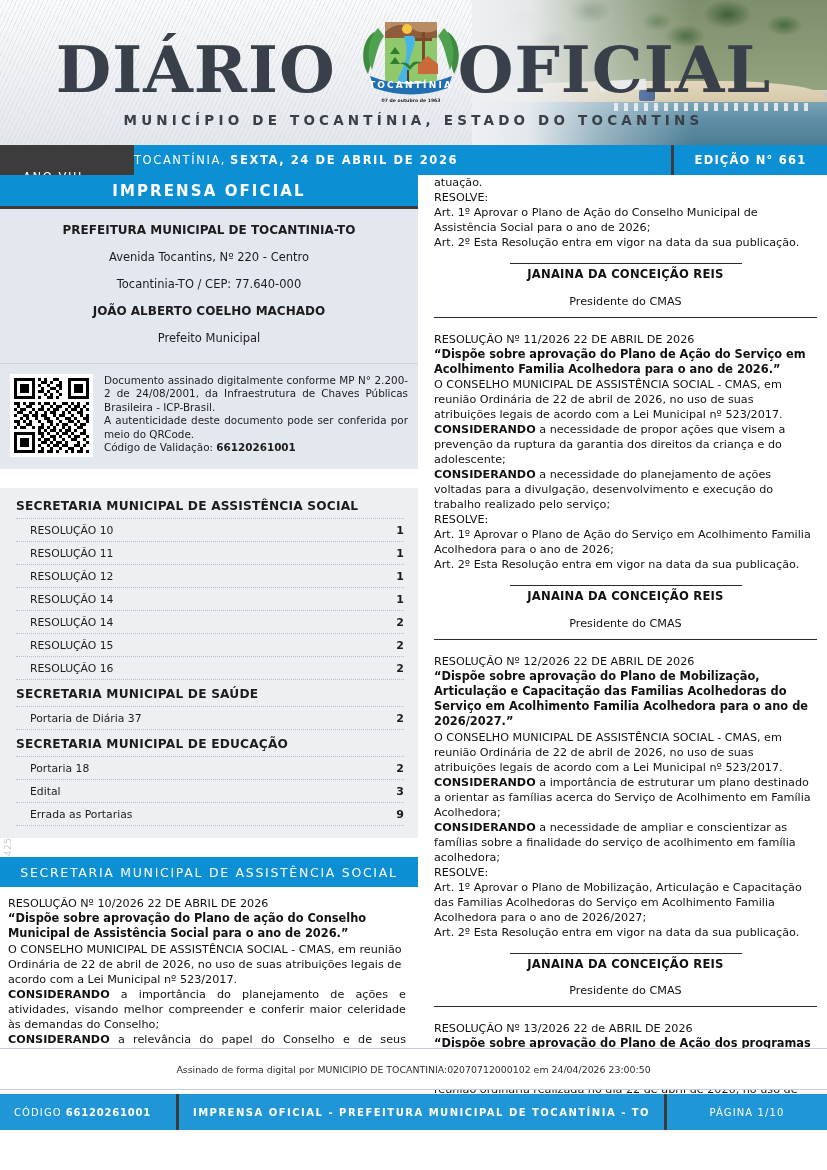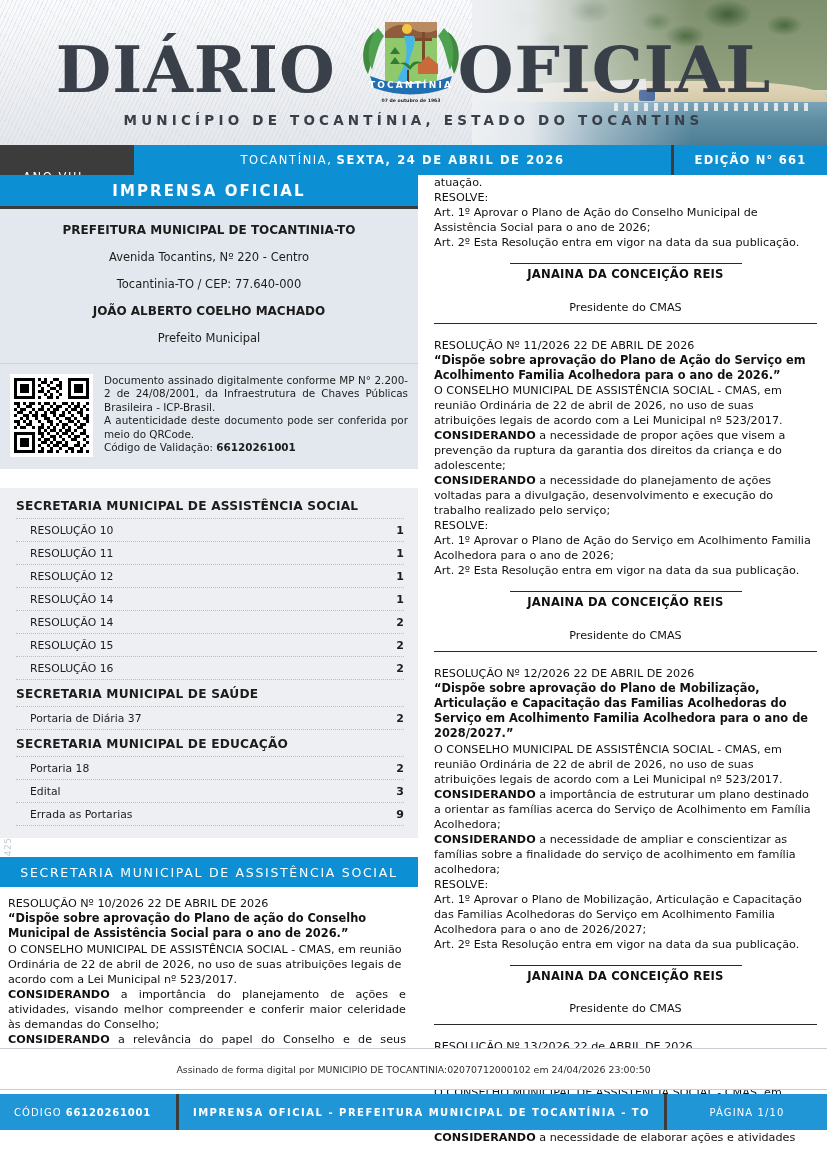--- a/index.html
+++ b/index.html
@@ -78,21 +78,21 @@
   .crest { position:absolute; left:352px; top:12px; width:118px; height:100px; }
   .crest svg { display:block; }
 
   
   .datebar { display:flex; height:30px; width:827px; background:#3c3c3c; gap:3px; }
   .datebar .cell {
     background:#0d8fd4; color:#ffffff; display:flex; align-items:center;
     font-size:11.5px; letter-spacing:1.6px; font-weight:400;
   }
   .datebar .ano { width:131px; padding-left:23px;margin-top:32px; }
-  .datebar .mid { flex:1; justify-content:center; }
+  .datebar .mid { flex:1; justify-content:flex-start; }
   .datebar .ed  { width:153px; justify-content:center; font-weight:700; letter-spacing:1.2px;}
   .datebar .mid b { font-weight:700; margin-left:4px;}
 
   
   .sheet { position:relative; width:827px; height:955px; background:#fff; }
   .col-left  { position:absolute; left:0;   top:0; width:418px; height:100%; }
   .col-right { position:absolute; left:434px; top:0; width:393px; height:100%; padding-right:10px;}
 
   .blue-head {
     background:#0d8fd4; color:#fff; text-align:center;
@@ -138,21 +138,21 @@
   .art-head { font-size:11.2px; }
   .art-title { font-weight:700; font-size:11.4px; }
   .jus { text-align:justify; }
   .txt b { font-weight:700; }
   .body-pad { padding:9px 12px 0 8px; }
   .rcol-pad { padding:0; }
 
   .sig-block { margin:13px 0 0; }
   .sig-rule { width:232px; height:1px; background:#2a2a2a; margin:0 auto 3px; }
   .sig-name { text-align:center; font-weight:700; font-size:11.6px; letter-spacing:.2px;}
-  .sig-role { text-align:center; font-size:11.2px; margin-top:17px; }
+  .sig-role { text-align:center; font-size:11.2px; margin-top:11px; }
   .hr-full { height:1px; background:#2b2b2b; margin:8px 0 14px; }
 
   
   .vcode {
     position:absolute; left:3px; top:545px;
     writing-mode:vertical-rl; transform:rotate(180deg);
     font-size:9px; color:#c6ccd4; letter-spacing:.6px;
     font-family:"DejaVu Sans","Liberation Sans",sans-serif;
     user-select:none;
   }
@@ -524,21 +524,21 @@
       <div class="sig-block">
         <div class="sig-rule"></div>
         <div class="sig-name">JANAINA DA CONCEIÇÃO REIS</div>
         <div class="sig-role">Presidente do CMAS</div>
       </div>
       <div class="hr-full"></div>
     </div>
 
     <div class="txt">
       <p class="art-head">RESOLUÇÃO Nº 12/2026 22 DE ABRIL DE 2026</p>
-      <p class="art-title">“Dispõe sobre aprovação do Plano de Mobilização, Articulação e Capacitação das Familias Acolhedoras do Serviço em Acolhimento Familia Acolhedora para o ano de 2028/2027.”</p>
+      <p class="art-title">“Dispõe sobre aprovação do Plano de Mobilização, Articulação e Capacitação das Familias Acolhedoras do Serviço em Acolhimento Familia Acolhedora para o ano de 2026/2027.”</p>
       <p>O CONSELHO MUNICIPAL DE ASSISTÊNCIA SOCIAL - CMAS, em reunião Ordinária de 22 de abril de 2026, no uso de suas atribuições legais de acordo com a Lei Municipal nº 523/2017.</p>
       <p><b>CONSIDERANDO</b><span> a importância de estruturar um plano destinado a orientar as famílias acerca do Serviço de Acolhimento em Família Acolhedora;</span></p>
       <p><b>CONSIDERANDO</b><span> a necessidade de ampliar e conscientizar as famílias sobre a finalidade do serviço de acolhimento em família acolhedora;</span></p>
       <p>RESOLVE:</p>
       <p>Art. 1º Aprovar o Plano de Mobilização, Articulação e Capacitação das Familias Acolhedoras do Serviço em Acolhimento Familia Acolhedora para o ano de 2026/2027;</p>
       <p>Art. 2º Esta Resolução entra em vigor na data da sua publicação.</p>
       <div class="sig-block">
         <div class="sig-rule"></div>
         <div class="sig-name">JANAINA DA CONCEIÇÃO REIS</div>
         <div class="sig-role">Presidente do CMAS</div>

